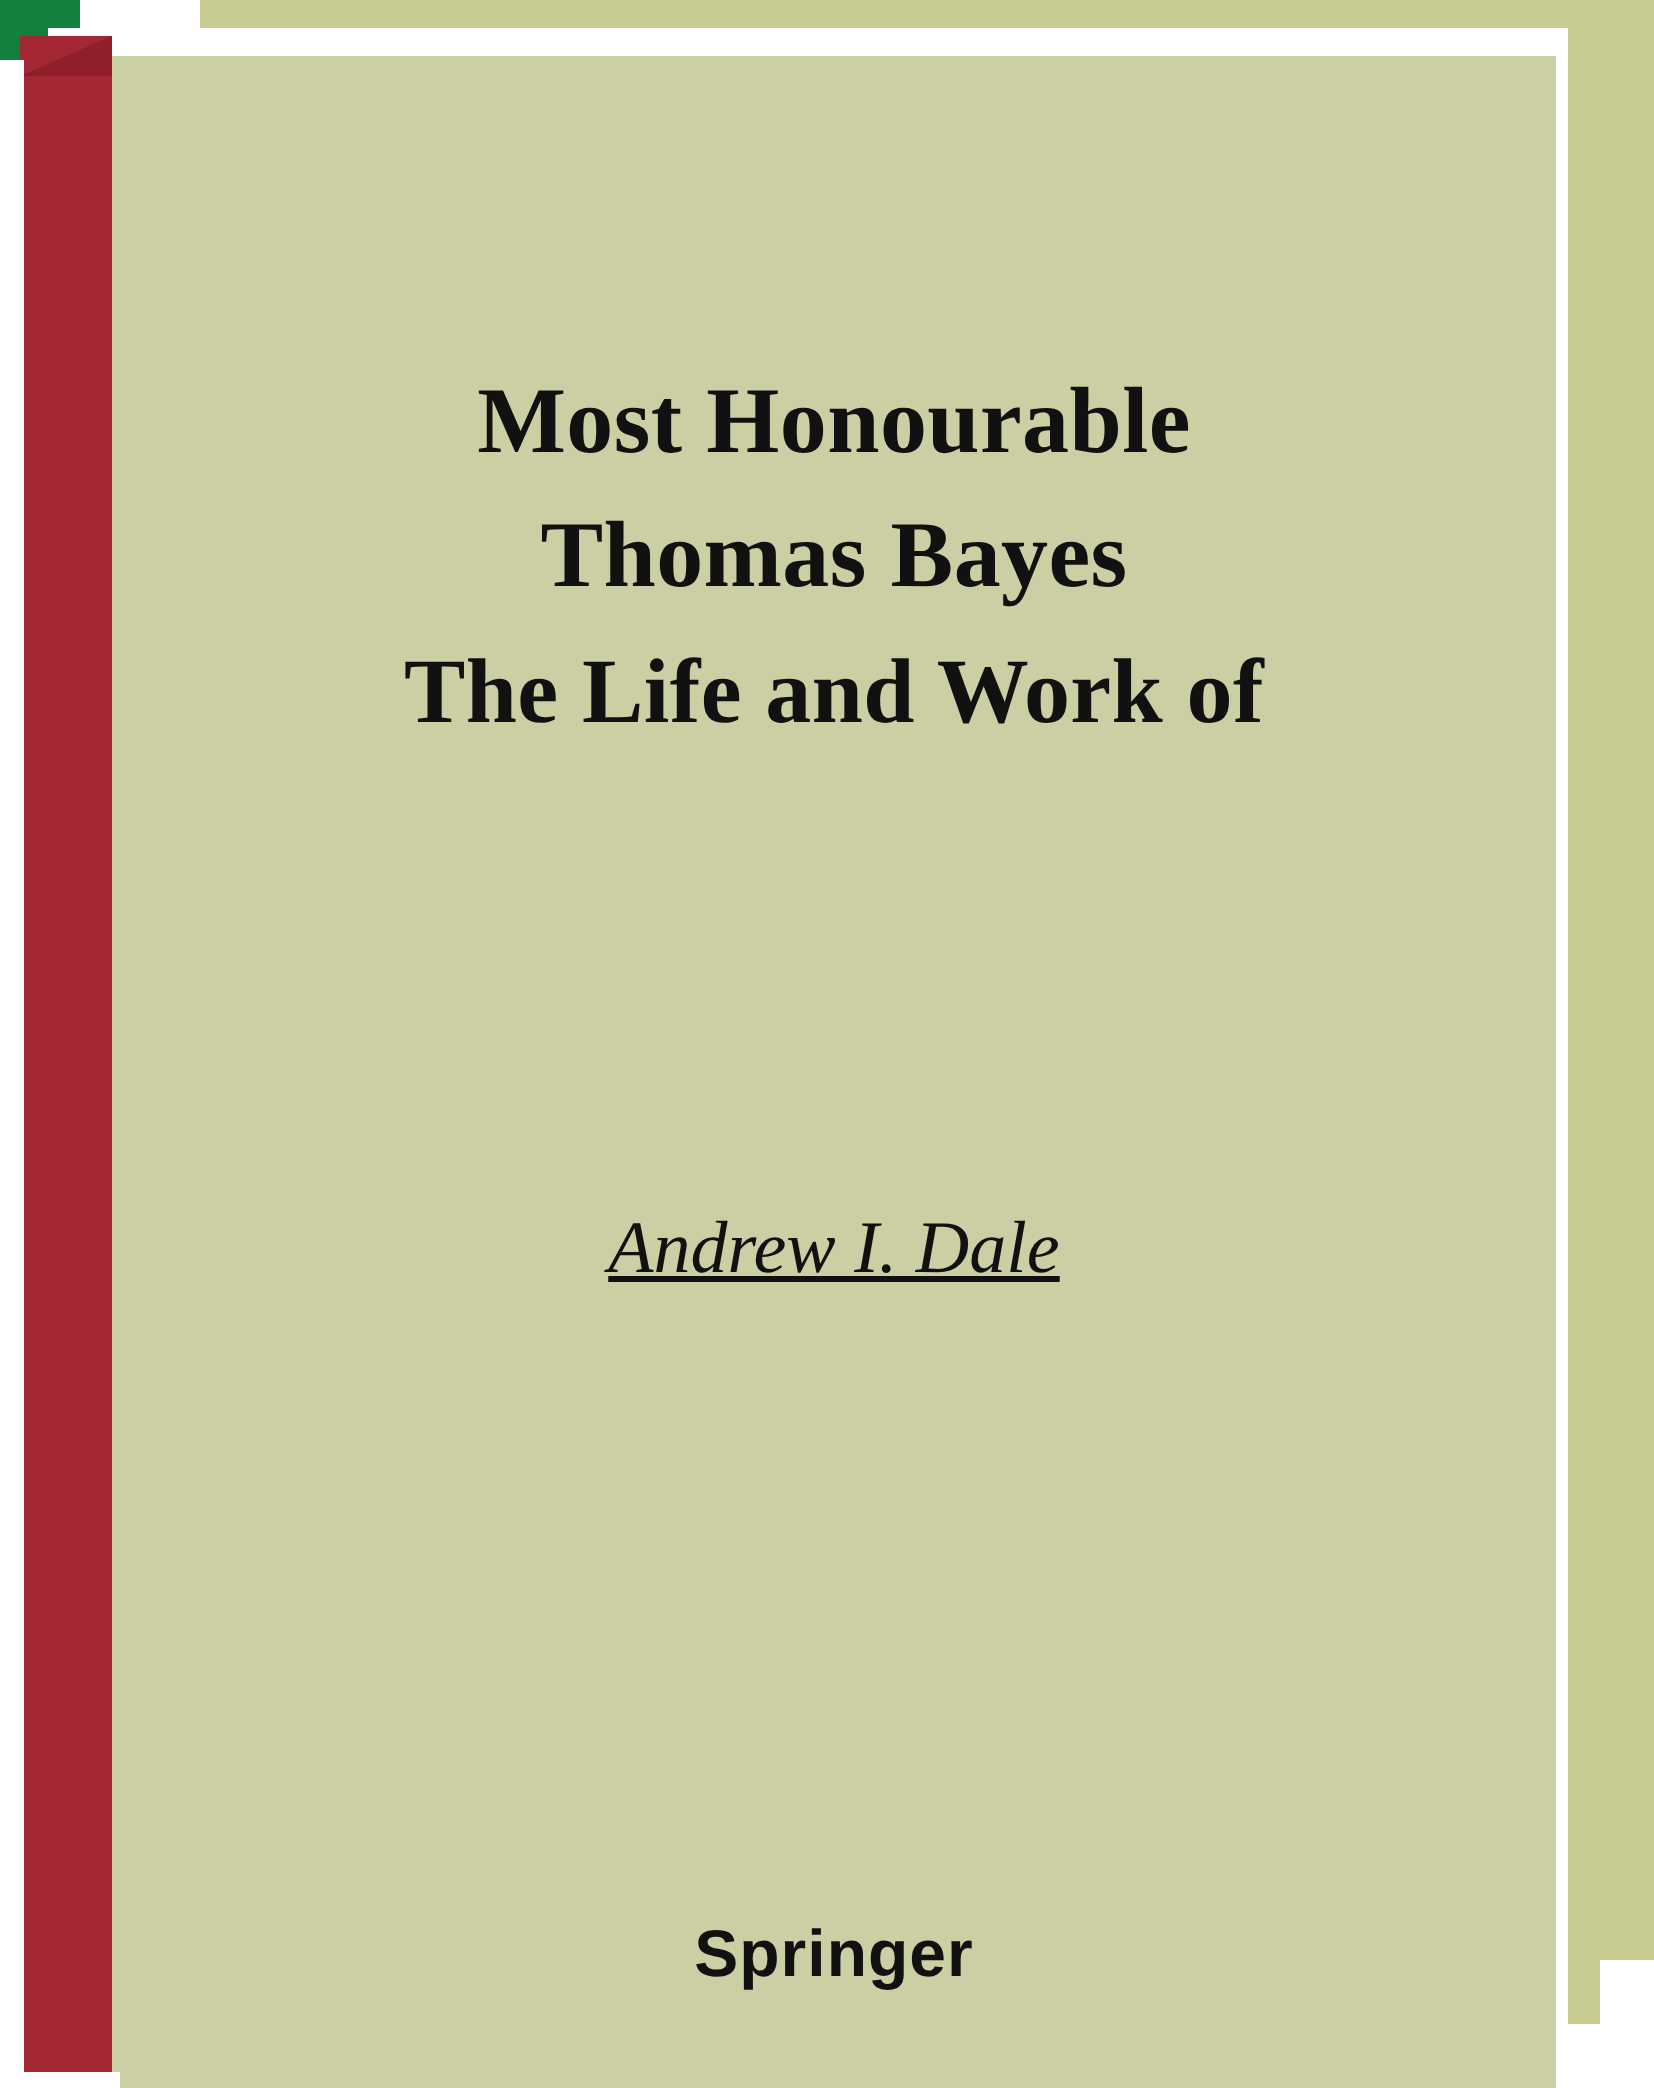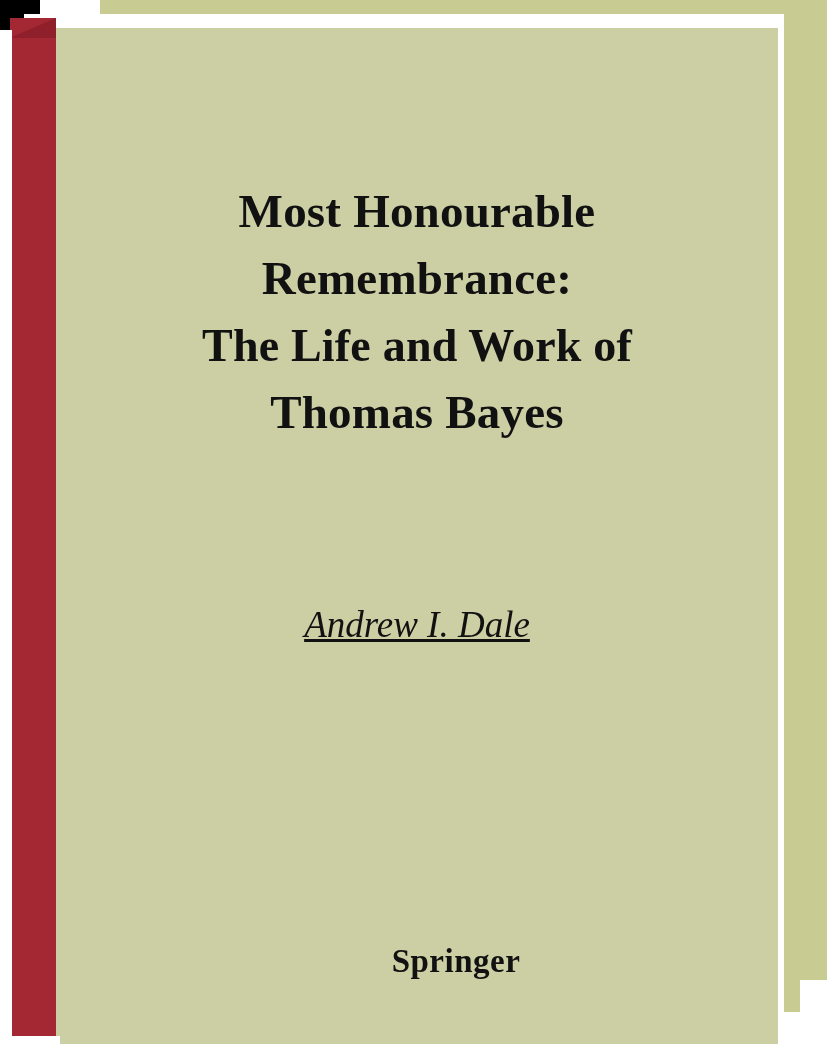--- a/index.html
+++ b/index.html
@@ -14,21 +14,21 @@
     overflow: hidden;
     font-family: "Liberation Serif", serif;
   }
 
   
   .cover-root {
     position: absolute;
     left: 0; top: 0;
     width: 827px;
     height: 914px;
-    background: #000000;
+    background: #15803d;
   }
 
   
   .olive-backing {
     position: absolute;
     left: 40px;
     top: 0px;
     width: 787px;
     height: 1012px;
     background: #c9cc92;
@@ -136,29 +136,28 @@
     font-family: "Liberation Serif", serif;
     font-style: italic;
     font-size: 37px;
     color: #111111;
     text-decoration: underline;
   }
 
   .publisher {
     position: absolute;
     left: 0;
-    bottom: 64px;
+    bottom: 48px;
     width: 100%;
     text-align: center;
-    font-family: Liberation Serif, serif;
+    font-family: Liberation Sans, sans-serif;
     font-weight: bold;
     font-size: 33px;
     letter-spacing: 0.5px;
     color: #111111;
-    padding-left: 39px;
   }
 
   
   .bottom-left-cut {
     position: absolute;
     left: 0px;
     top: 1036px;
     width: 60px;
     height: 8px;
     background: #ffffff;
@@ -177,23 +176,22 @@
 
   <div class="spine"></div>
   <div class="spine-top-bevel"></div>
   <div class="spine-shadow"></div>
 
   <div class="front-panel">
     <div class="panel-inner">
 
       <div class="title-block">
         <div class="title-line l1">Most Honourable</div>
-        <div class="title-line l2">Remembrance:</div>
+        <div class="title-line l4">Thomas Bayes</div>
         <div class="title-line l3">The Life and Work of</div>
-        <div class="title-line l4">Thomas Bayes</div>
       </div>
 
       <div class="author">Andrew I. Dale</div>
 
       <div class="publisher">Springer</div>
 
     </div>
   </div>
 
   <div class="bottom-left-cut"></div>

